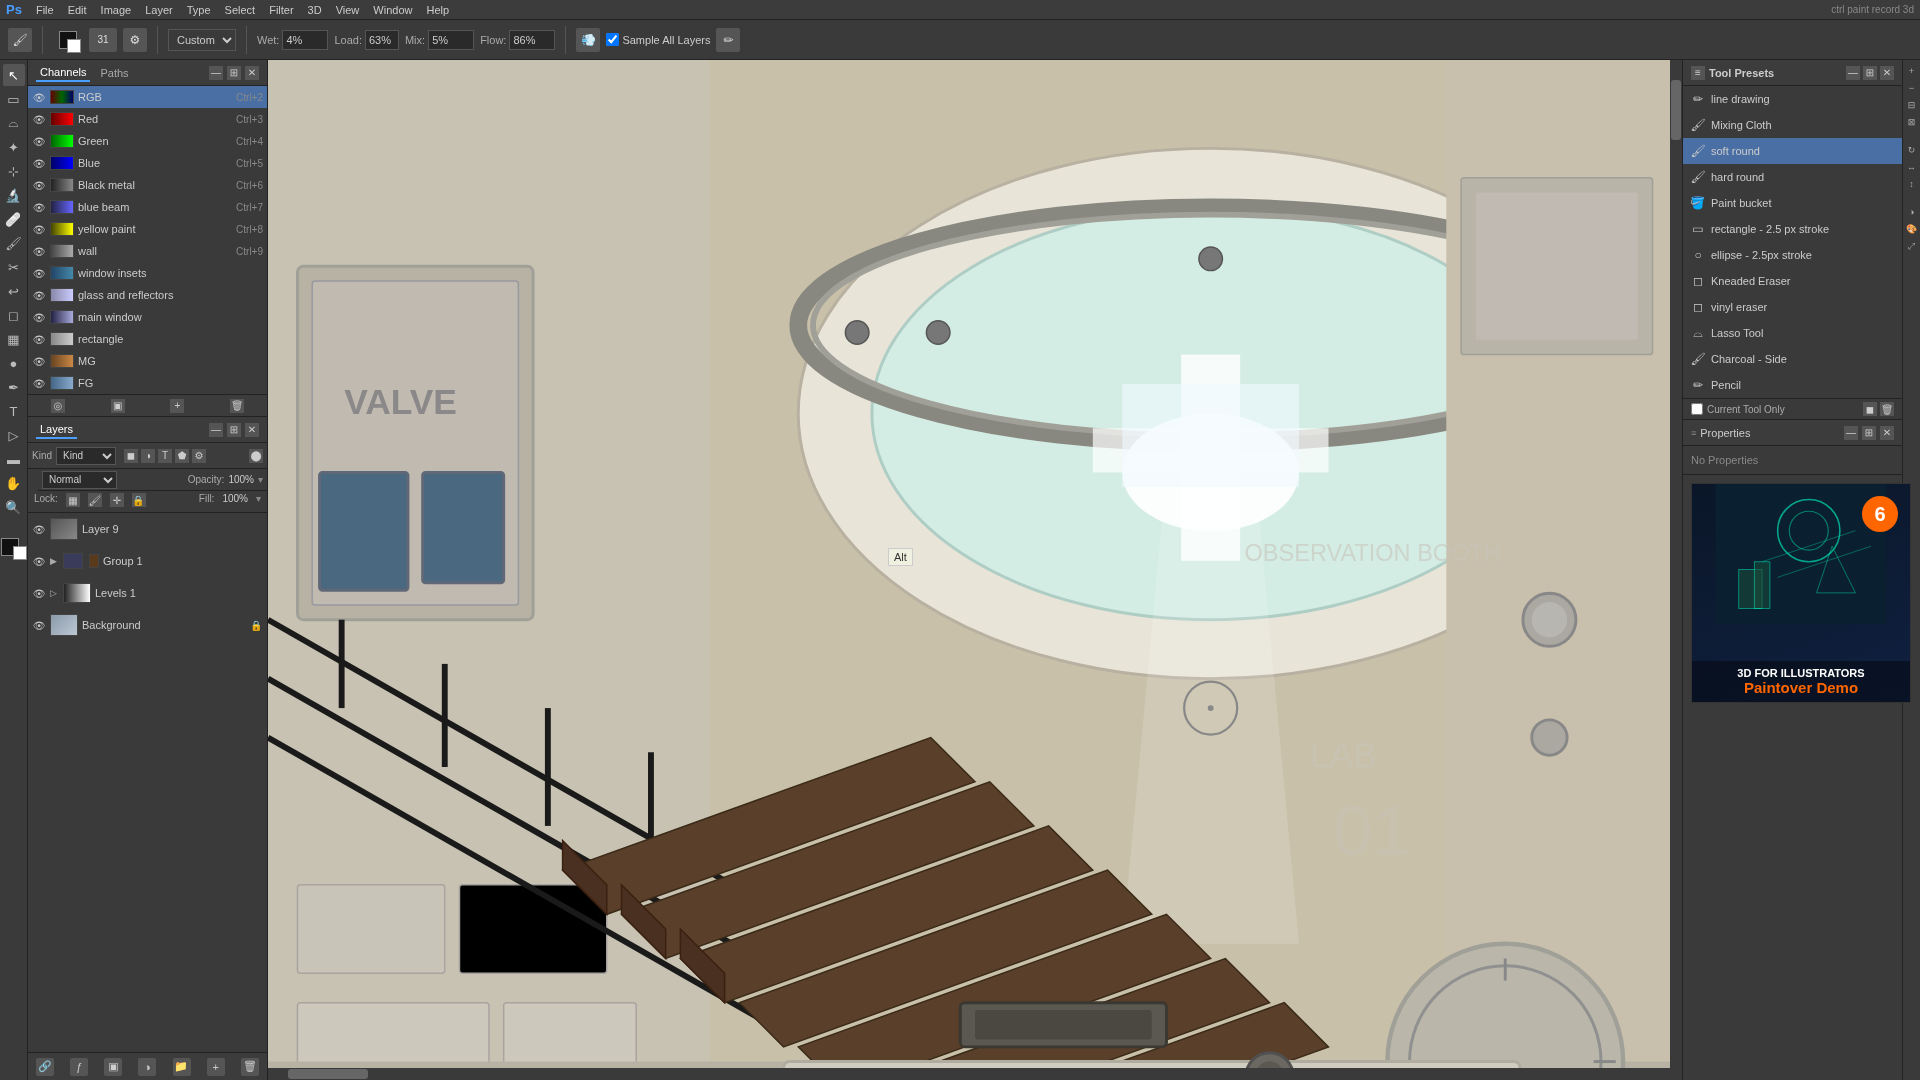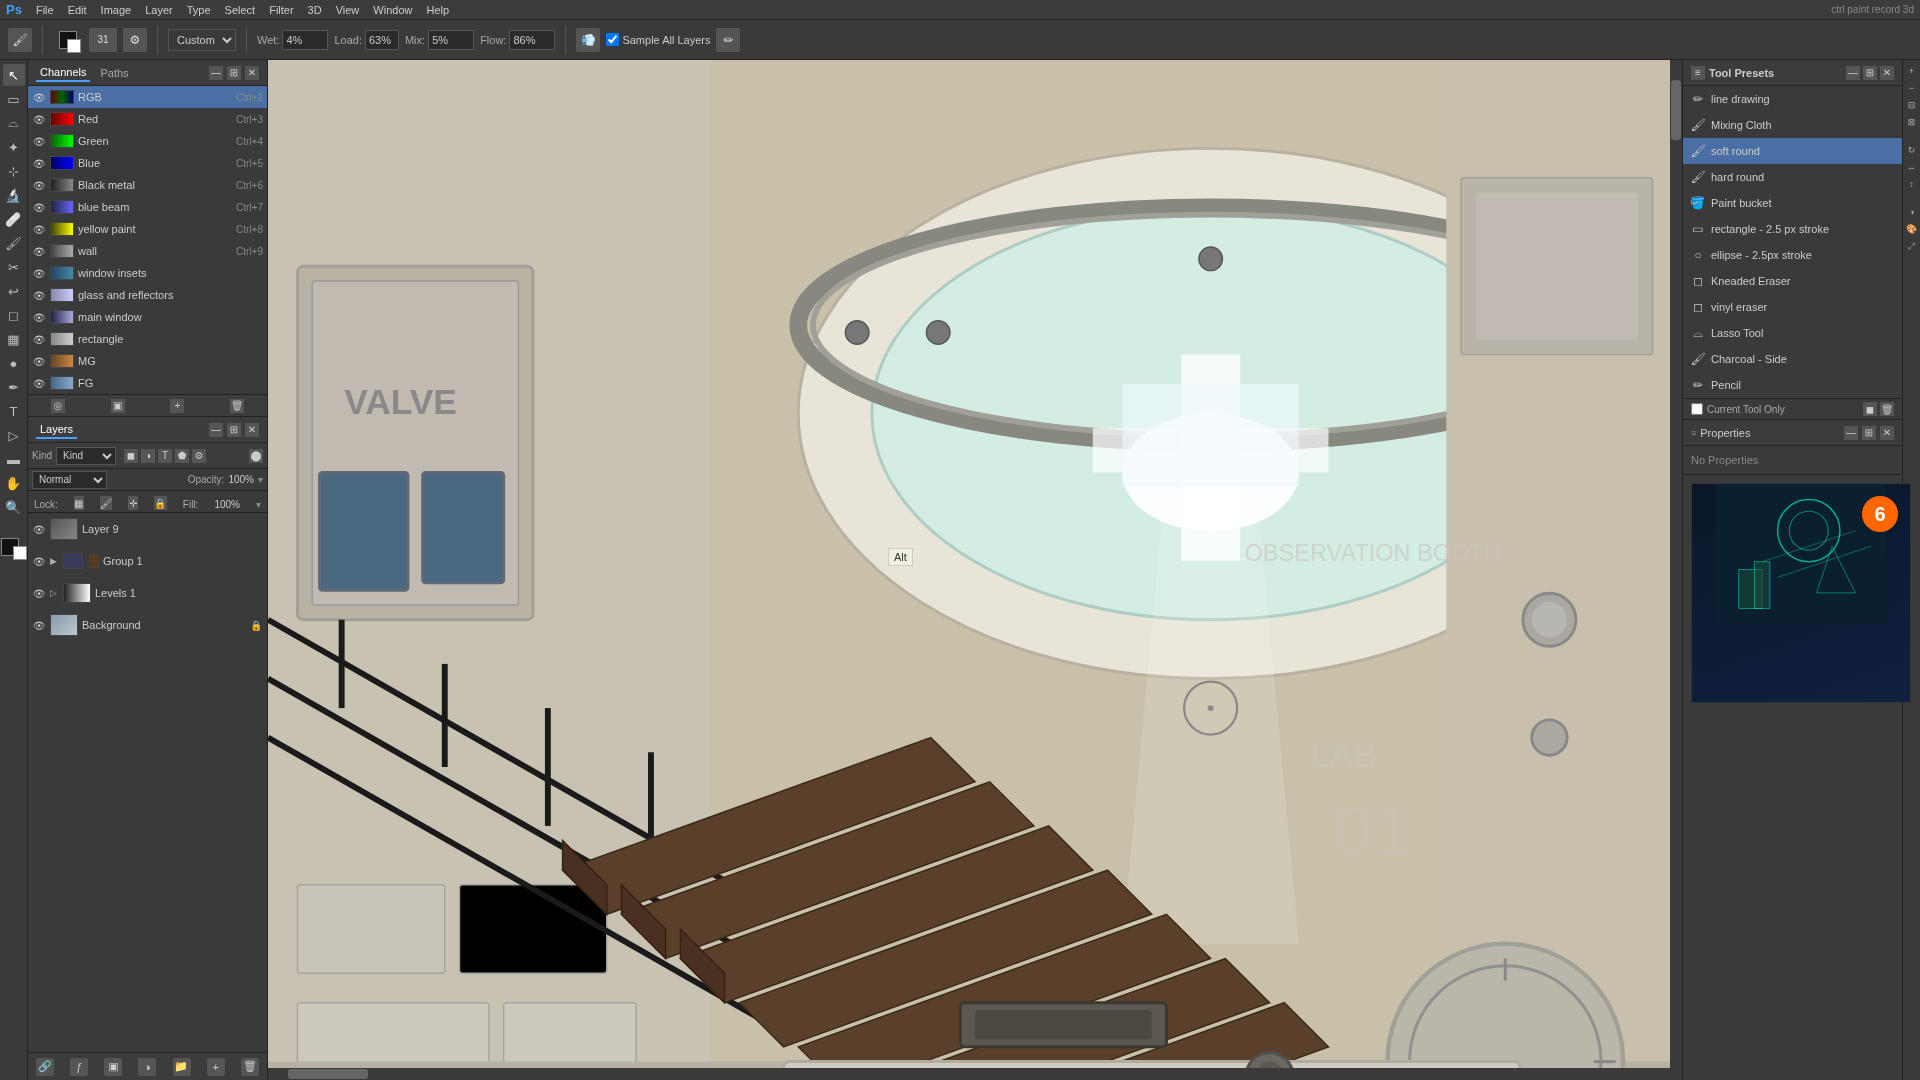--- a/index.html
+++ b/index.html
@@ -239,23 +239,23 @@
       background: #2a2a2a;
       border: 1px solid #555;
       color: #ccc;
       font-size: 10px;
       height: 18px;
       padding: 0 2px;
       width: 75px;
     }
     .lock-row {
       display: flex;
-      align-items: flex-end;
+      align-items: flex-start;
       padding: 2px 6px;
-      gap: 16px;
+      gap: 8px;
       border-bottom: 1px solid #222;
       height: 22px;
     }
     .lock-label { font-size: 10px; color: #aaa; }
     .layers-list {
       flex: 1;
       overflow-y: auto;
       overflow-x: hidden;
     }
     .layer-row {
@@ -699,21 +699,21 @@
           <button class="panel-ctrl-btn">◑</button>
           <button class="panel-ctrl-btn">T</button>
           <button class="panel-ctrl-btn">⬟</button>
           <button class="panel-ctrl-btn">⚙</button>
         </div>
         <div style="margin-left:auto;">
           <button class="panel-ctrl-btn">⬤</button>
         </div>
       </div>
 
-      <div style="display:flex;align-items:center;padding:2px 4px;gap:4px;border-bottom:1px solid #222;height:22px;">
+      <div style="display:flex;align-items:center;padding:2px 4px;gap:4px;border-bottom:1px solid #222;height:22px;margin-left:10px;">
         <select class="layers-mode-select">
           <option>Normal</option>
         </select>
         <span style="font-size:10px;color:#aaa;margin-left:auto;">Opacity:</span>
         <span style="font-size:10px;color:#ccc;">100%</span>
         <span style="font-size:10px;color:#888;">▾</span>
       </div>
 
       <div class="lock-row">
         <span class="lock-label">Lock:</span>
@@ -989,20 +989,24 @@
         <line x1="80" y1="120" x2="200" y2="80" stroke="#00ffcc" stroke-width="1" opacity="0.4"></line>
         <rect x="30" y="110" width="30" height="50" fill="#1a4a3a" stroke="#00ffcc" stroke-width="1" opacity="0.6"></rect>
         <rect x="50" y="100" width="20" height="60" fill="#1a4a3a" stroke="#00ffcc" stroke-width="1" opacity="0.6"></rect>
         <polygon points="130,140 150,80 180,140" fill="none" stroke="#00ffcc" stroke-width="1" opacity="0.5"></polygon>
       </svg>
 
       <div style="position:absolute;top:12px;right:12px;width:36px;height:36px;background:#ff6600;border-radius:50%;display:flex;align-items:center;justify-content:center;font-size:20px;font-weight:bold;color:white;z-index:10;">
         <span>6</span>
       </div>
 
+      <div style="position:absolute;bottom:0;left:0;right:0;background:rgba(0,0,0,0.4);padding:6px;text-align:center;">
+        <div style="font-size:11px;color:#fff;font-weight:bold;">3D FOR ILLUSTRATORS</div>
+        <div style="font-size:15px;color:#ff6600;font-weight:bold;">Paintover Demo</div>
+      </div>
     </div>
   </div>
 
   <div id="right-mini-tools">
     <div class="mini-tool">+</div>
     <div class="mini-tool">−</div>
     <div class="mini-tool">⊟</div>
     <div class="mini-tool">⊠</div>
     <div style="height:8px;"></div>
     <div class="mini-tool">↻</div>

